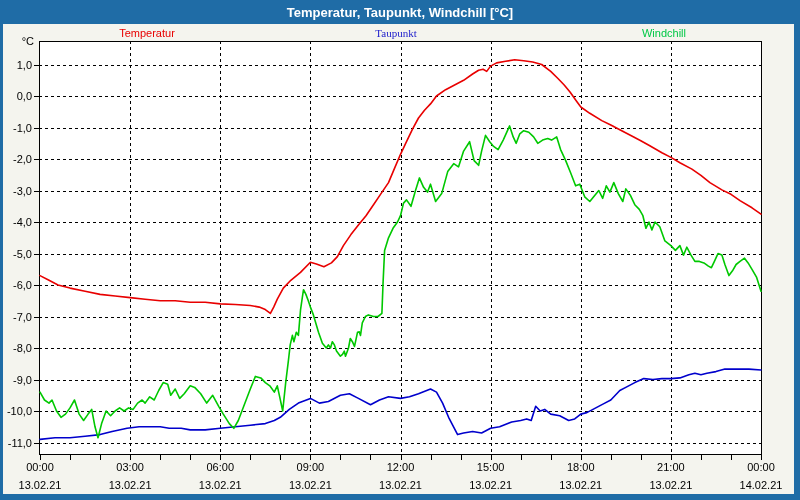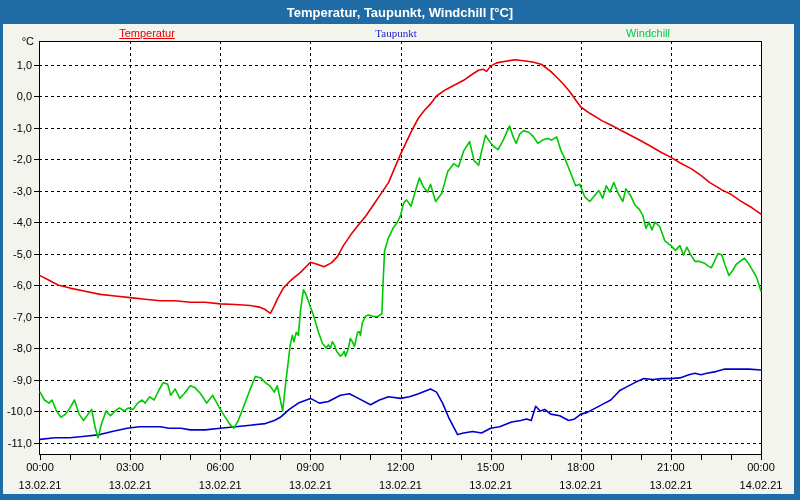--- a/index.html
+++ b/index.html
@@ -24,23 +24,23 @@
   svg text{font-family:"Liberation Sans",sans-serif;font-size:11px;fill:#000;}
 </style>
 </head>
 <body>
 
 <div class="window">
   <div class="canvas">
     <div class="titlebar">
       <span>Temperatur, Taupunkt, Windchill [°C]</span>
     </div>
-    <span class="legend-item" id="legend-0" style="color: rgb(232, 0, 0); left: 147px; text-decoration: underline;">Temperatur</span>
+    <span class="legend-item" id="legend-0" style="color: rgb(232, 0, 0); left: 147px;">Temperatur</span>
     <span class="legend-item" id="legend-1" style="color: rgb(34, 34, 204); left: 396px; font-family: Liberation Serif, serif;">Taupunkt</span>
-    <span class="legend-item" id="legend-2" style="color: rgb(0, 200, 70); left: 648px;">Windchill</span>
+    <span class="legend-item" id="legend-2" style="color: rgb(0, 200, 70); left: 664px;">Windchill</span>
     <svg id="plot" width="800" height="500">
         <rect x="39" y="41" width="723" height="414" fill="#ffffff"></rect>
         <g stroke="#000000" stroke-width="1" stroke-dasharray="3,3" shape-rendering="crispEdges">
           <line x1="39" y1="65" x2="762" y2="65"></line>
           <line x1="39" y1="96.5" x2="762" y2="96.5"></line>
           <line x1="39" y1="128" x2="762" y2="128"></line>
           <line x1="39" y1="159.5" x2="762" y2="159.5"></line>
           <line x1="39" y1="191" x2="762" y2="191"></line>
           <line x1="39" y1="222.5" x2="762" y2="222.5"></line>
           <line x1="39" y1="254" x2="762" y2="254"></line>

